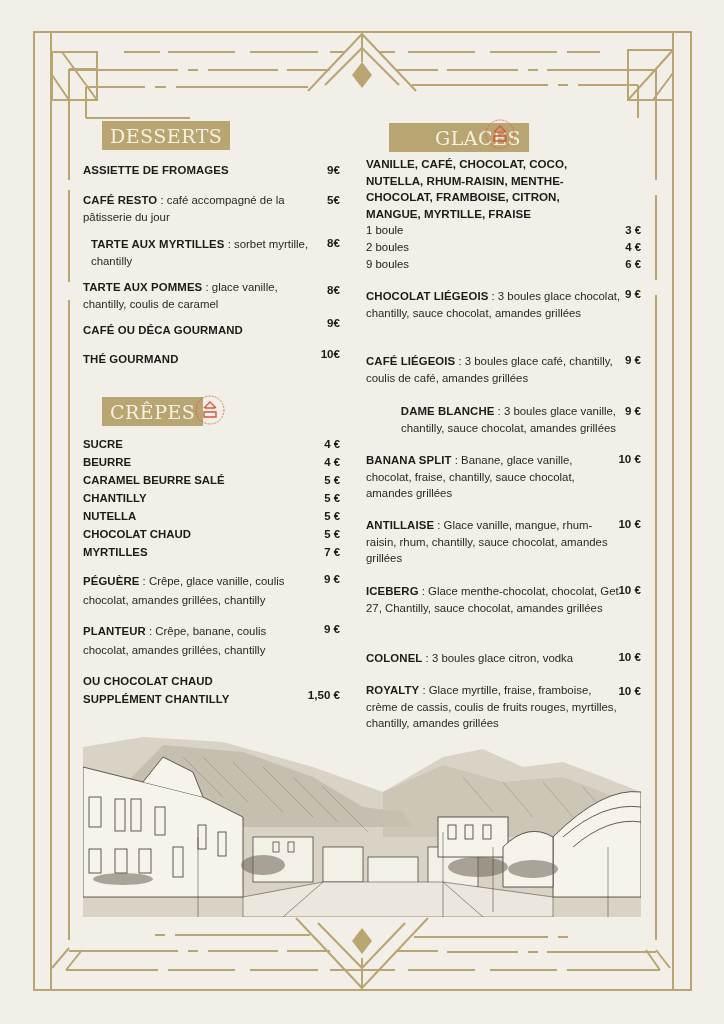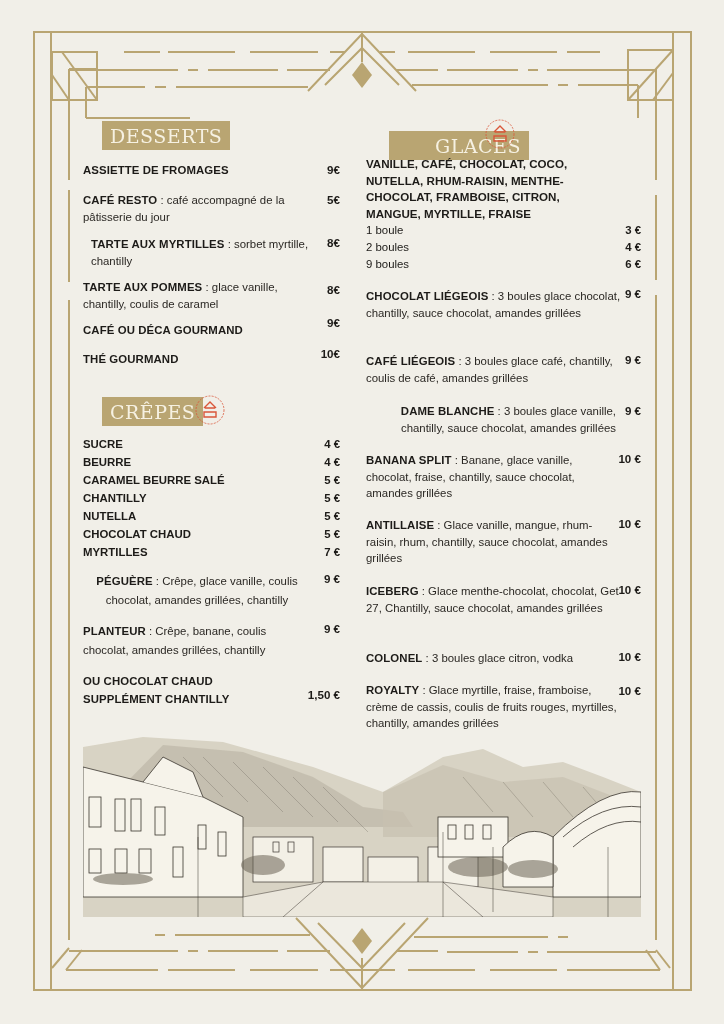--- a/index.html
+++ b/index.html
@@ -175,37 +175,37 @@
 <div class="crepe-row" style="top:507px;">
   <span>NUTELLA</span><span class="p">5 €</span>
 </div>
 <div class="crepe-row" style="top:525px;">
   <span>CHOCOLAT CHAUD</span><span class="p">5 €</span>
 </div>
 <div class="crepe-row" style="top:543px;">
   <span>MYRTILLES</span><span class="p">7 €</span>
 </div>
 
-<div class="item" style="left:83px; top:572px; width:228px; line-height:19px;text-align:center;">
+<div class="item" style="left:83px; top:572px; width:228px; line-height:19px;">
   <span class="name">PÉGUÈRE</span><span class="desc"> : Crêpe, glace vanille, coulis chocolat, amandes grillées, chantilly</span>
 </div>
 <div class="price" style="left:305px; top:572px; width:35px;">9 €</div>
 
 <div class="item" style="left:83px; top:622px; width:215px; line-height:19px;">
   <span class="name">PLANTEUR</span><span class="desc"> : Crêpe, banane, coulis chocolat, amandes grillées, chantilly</span>
 </div>
 <div class="price" style="left:305px; top:622px; width:35px;">9 €</div>
 
 <div class="item" style="left:83px; top:672px; width:200px; line-height:18px;">
   <div class="name">OU CHOCOLAT CHAUD</div>
   <div class="name">SUPPLÉMENT CHANTILLY</div>
 </div>
 <div class="price" style="left:290px; top:688px; width:50px;">1,50 €</div>
 
-<div class="section-title" style="left:373px; top:131px;padding-left:46px;">GLACES</div>
+<div class="section-title" style="left:373px; top:123px;padding-left:46px;">GLACES</div>
 <svg class="badge" style="left:482px; top:116px;" viewBox="0 0 36 36">
   <circle cx="18" cy="18" r="14" fill="none" stroke="#d9573a" stroke-width="0.8" stroke-dasharray="2 1.2"></circle>
   <path d="M12 16 L18 10 L24 16 M13 16 L23 16 M12 20 L24 20 L24 25 L12 25 Z" fill="none" stroke="#d9573a" stroke-width="1.4"></path>
 </svg>
 
 <div class="flavors">VANILLE, CAFÉ, CHOCOLAT, COCO, NUTELLA, RHUM-RAISIN, MENTHE-CHOCOLAT, FRAMBOISE, CITRON, MANGUE, MYRTILLE, FRAISE</div>
 
 <div class="plain-row" style="top:222px;">
   <span>1 boule</span><span class="p">3 €</span>
 </div>

